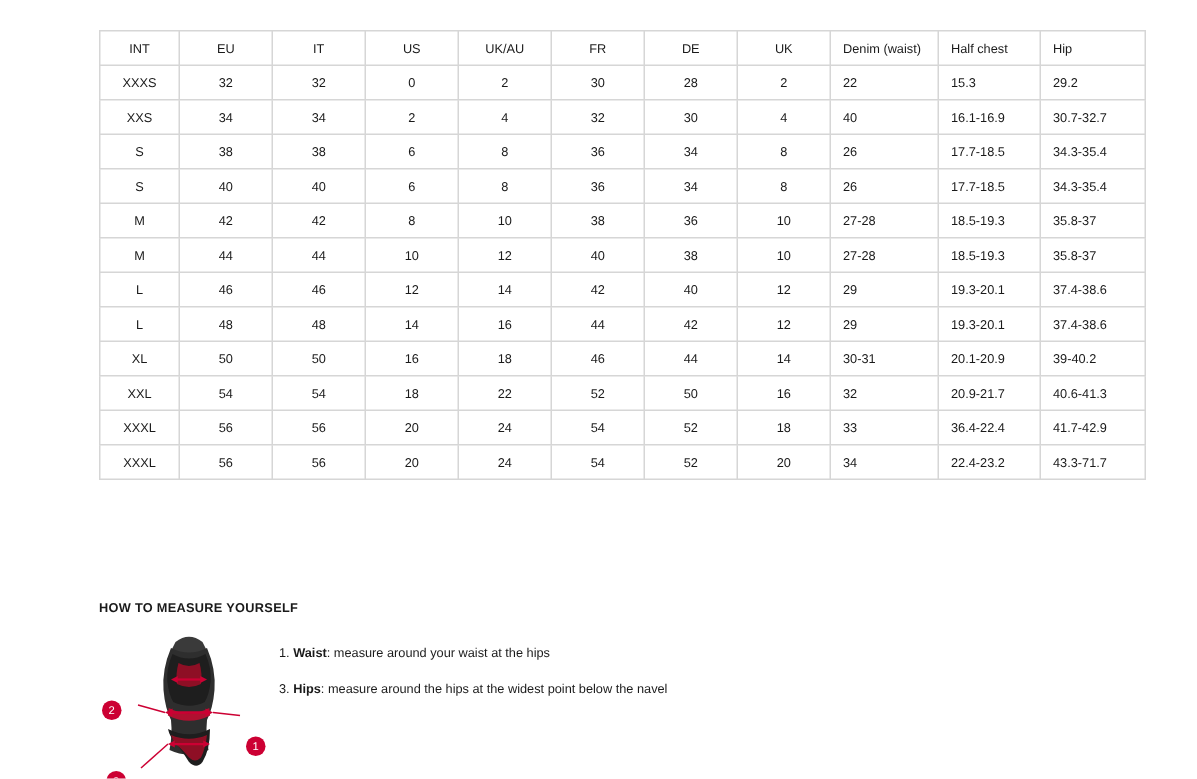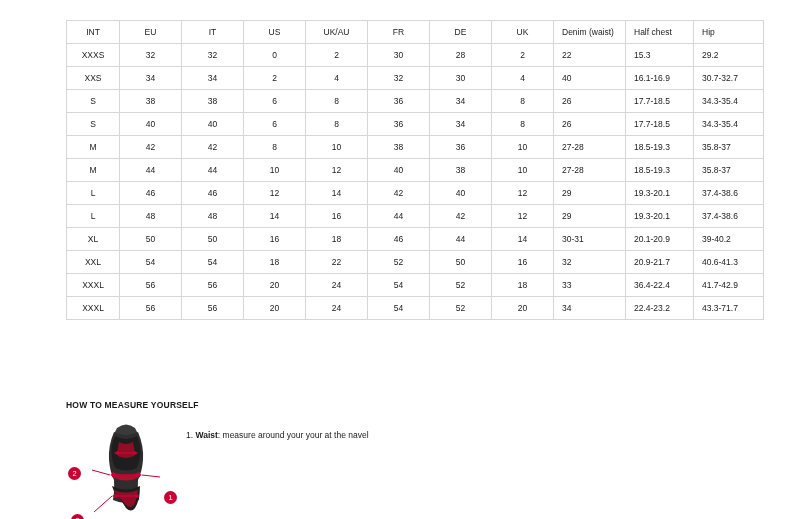--- a/index.html
+++ b/index.html
@@ -358,17 +358,21 @@
         </g>
       </svg>
       <div class="badge badge-1">1</div>
       <div class="badge badge-2">2</div>
       <div class="badge badge-3">3</div>
     </div>
 
     <div class="text-col">
       <div class="measure-line">
         <span>1.</span>
-        <b>Waist</b><span>: measure around your your at the navel</span>
+        <b>Waist</b><span>: measure around your waist at the hips</span>
+      </div>
+      <div class="measure-line">
+        <span>3.</span>
+        <b>Hips</b><span>: measure around the hips at the widest point below the navel</span>
       </div>
     </div>
   </div>
 </div>
 
 </body></html>

